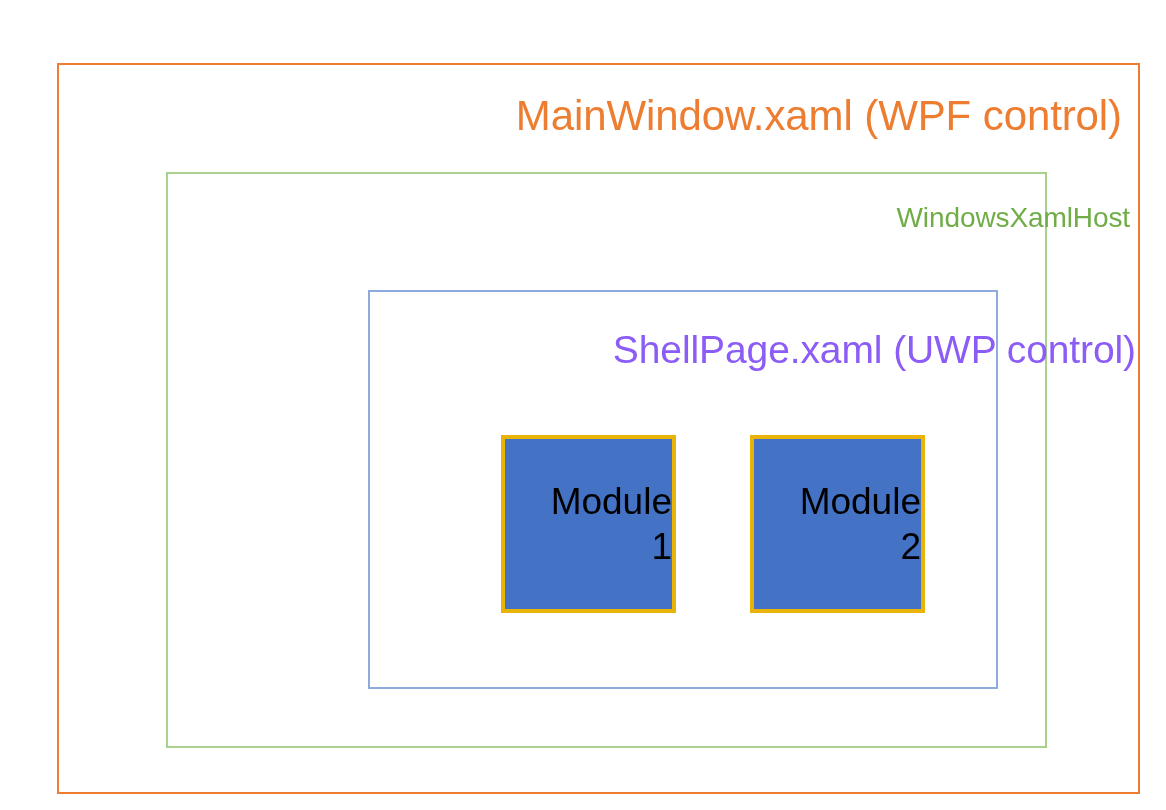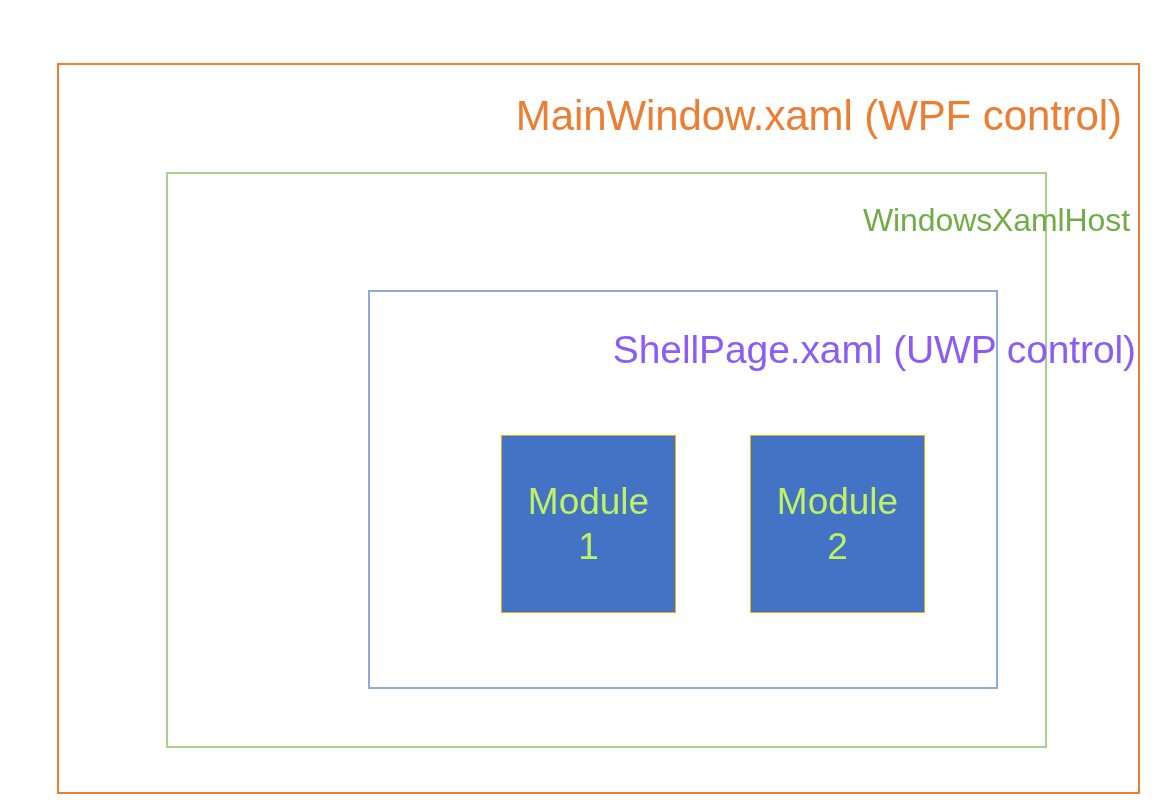--- a/index.html
+++ b/index.html
@@ -66,44 +66,44 @@
   .label-outer {
     right: 44px;
     top: 62px;
     font-size: 42px;
     color: #ED7D31;
   }
 
   .label-middle {
     right: 36px;
     top: 172px;
-    font-size: 32px;
+    font-size: 28px;
     color: #70AD47;
   }
 
   .label-inner {
     right: 30px;
     top: 298px;
     font-size: 39px;
     color: #8b5cf6;
   }
 
   
   .module-block {
     position: absolute;
     box-sizing: border-box;
     width: 175px;
     height: 178px;
     background: #4472C4;
-    border: 1px solid #eab308;
+    border: 4px solid #eab308;
     display: flex;
     flex-direction: column;
-    align-items: center;
+    align-items: flex-end;
     justify-content: center;
-    color: #bef264;
+    color: #000000;
     font-size: 37px;
     line-height: 1.22;
     text-align: center;
   }
 
   .module-1 { left: 501px; top: 404px; }
   .module-2 { left: 750px; top: 404px; }
 
   .module-name,
   .module-number {

